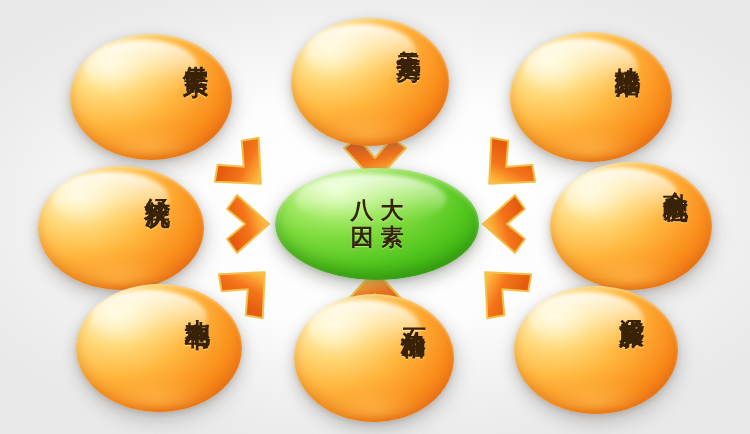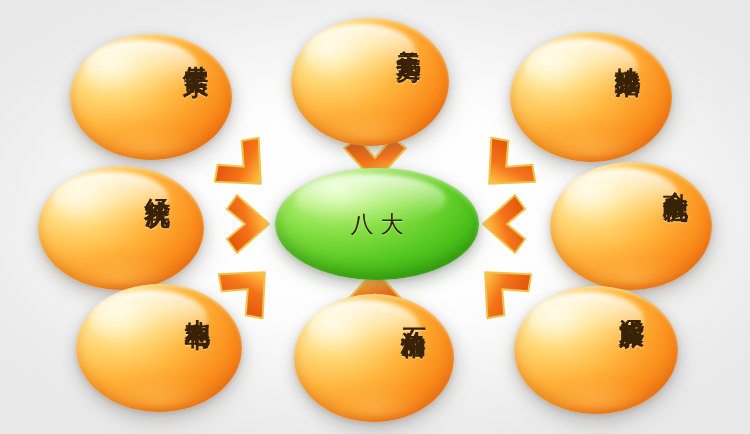--- a/index.html
+++ b/index.html
@@ -112,21 +112,21 @@
   }
 
   .center-label {
     position: absolute;
     inset: 0;
     display: flex;
     flex-direction: column;
     align-items: center;
     justify-content: center;
     color: #35240a;
-    font-weight: normal;
+    font-weight: bold;
     font-size: 23px;
     letter-spacing: 7px;
     line-height: 1.16;
     text-shadow: 0 1px 1px rgba(225,255,190,0.55);
     pointer-events: none;
     user-select: none;
   }
   .center-label span { text-indent: 7px; }
 
   
@@ -305,16 +305,17 @@
     <span class="vlabel" style="right:28px; top:14px; font-size:25px;">石油价格</span>
   </div>
 
   <div class="bubble" style="left:514px; top:286px; width:164px; height:128px;">
     <span class="vlabel" style="right:34px; top:12px; font-size:25px;">通货膨胀</span>
   </div>
 
   <div class="bubble-center" style="left:275px; top:168px; width:204px; height:112px;">
     <div class="center-label">
       <span>八大</span>
+      <span>因素</span>
     </div>
   </div>
 
 </div>
 
 </body></html>

